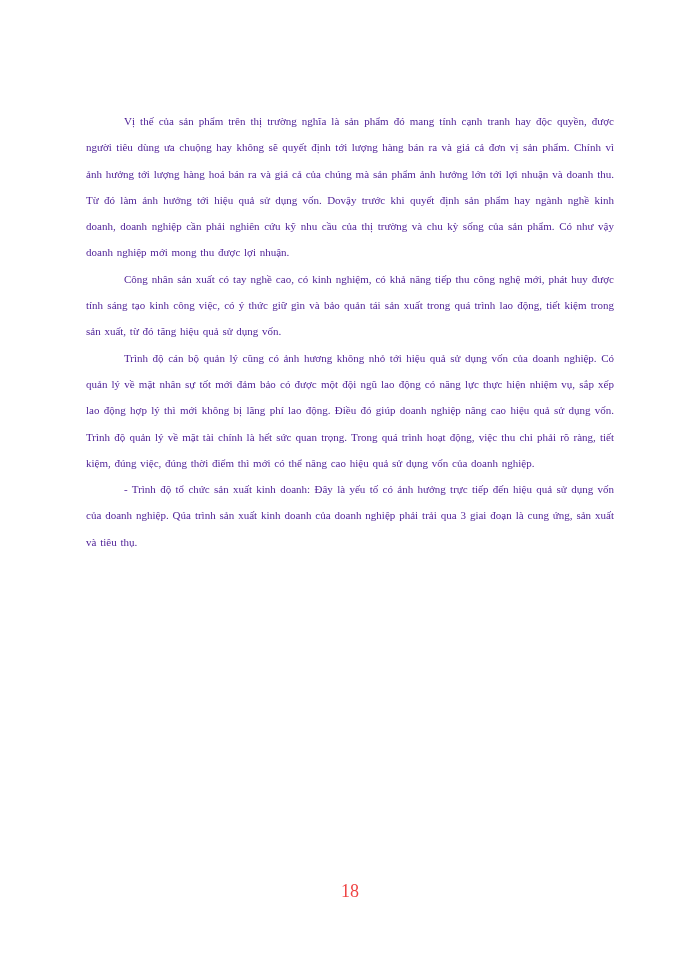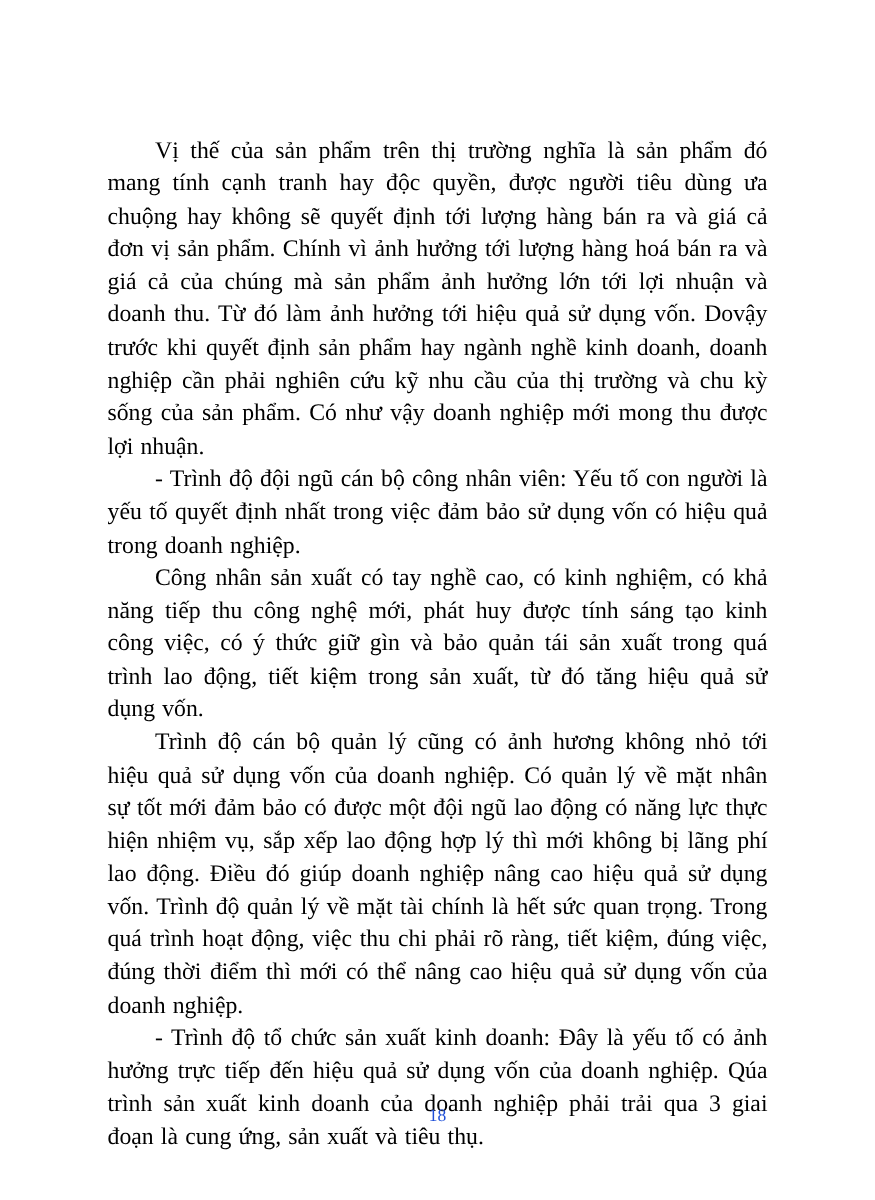--- a/index.html
+++ b/index.html
@@ -19,40 +19,39 @@
     position: absolute;
     top: 108px;
     left: 86px;
     width: 528px;
   }
   .text-block p {
     margin: 0;
     padding: 0;
     text-align: justify;
     text-indent: 38px;
-    font-size: 19px;
+    font-size: 11px;
     line-height: 26.3px;
-    color: #000000;
+    color: #4c1d95;
     word-spacing: 1px;
   }
   .page-number {
     position: absolute;
     bottom: 58px;
     left: 0;
     width: 100%;
     text-align: center;
-    font-size: 14px;
-    color: #1d4ed8;
+    font-size: 18px;
+    color: #ef4444;
   }
 </style>
 </head>
 <body>
 
 <div class="page">
   <div class="text-block">
     <p>Vị thế của sản phẩm trên thị trường nghĩa là sản phẩm đó mang tính cạnh tranh hay độc quyền, được người tiêu dùng ưa chuộng hay không sẽ quyết định tới lượng hàng bán ra và giá cả đơn vị sản phẩm. Chính vì ảnh hưởng tới lượng hàng hoá bán ra và giá cả của chúng mà sản phẩm ảnh hưởng lớn tới lợi nhuận và doanh thu. Từ đó làm ảnh hưởng tới hiệu quả sử dụng vốn. Dovậy trước khi quyết định sản phẩm hay ngành nghề kinh doanh, doanh nghiệp cần phải nghiên cứu kỹ nhu cầu của thị trường và chu kỳ sống của sản phẩm. Có như vậy doanh nghiệp mới mong thu được lợi nhuận.</p>
-    <p>- Trình độ đội ngũ cán bộ công nhân viên: Yếu tố con người là yếu tố quyết định nhất trong việc đảm bảo sử dụng vốn có hiệu quả trong doanh nghiệp.</p>
     <p>Công nhân sản xuất có tay nghề cao, có kinh nghiệm, có khả năng tiếp thu công nghệ mới, phát huy được tính sáng tạo kinh công việc, có ý thức giữ gìn và bảo quản tái sản xuất trong quá trình lao động, tiết kiệm trong sản xuất, từ đó tăng hiệu quả sử dụng vốn.</p>
     <p>Trình độ cán bộ quản lý cũng có ảnh hương không nhỏ tới hiệu quả sử dụng vốn của doanh nghiệp. Có quản lý về mặt nhân sự tốt mới đảm bảo có được một đội ngũ lao động có năng lực thực hiện nhiệm vụ, sắp xếp lao động hợp lý thì mới không bị lãng phí lao động. Điều đó giúp doanh nghiệp nâng cao hiệu quả sử dụng vốn. Trình độ quản lý  về mặt tài chính là hết sức quan trọng. Trong quá trình hoạt động, việc thu chi phải rõ ràng, tiết kiệm, đúng việc, đúng thời điểm thì mới có thể nâng cao hiệu quả sử dụng vốn của doanh nghiệp.</p>
     <p>- Trình độ tổ chức sản xuất kinh doanh: Đây là yếu tố có ảnh hưởng trực tiếp đến hiệu quả sử dụng vốn của doanh nghiệp. Qúa trình sản xuất kinh doanh của doanh nghiệp phải trải qua 3 giai đoạn là cung ứng, sản xuất và tiêu thụ.</p>
   </div>
   <div class="page-number">18</div>
 </div>
 
 </body></html>

